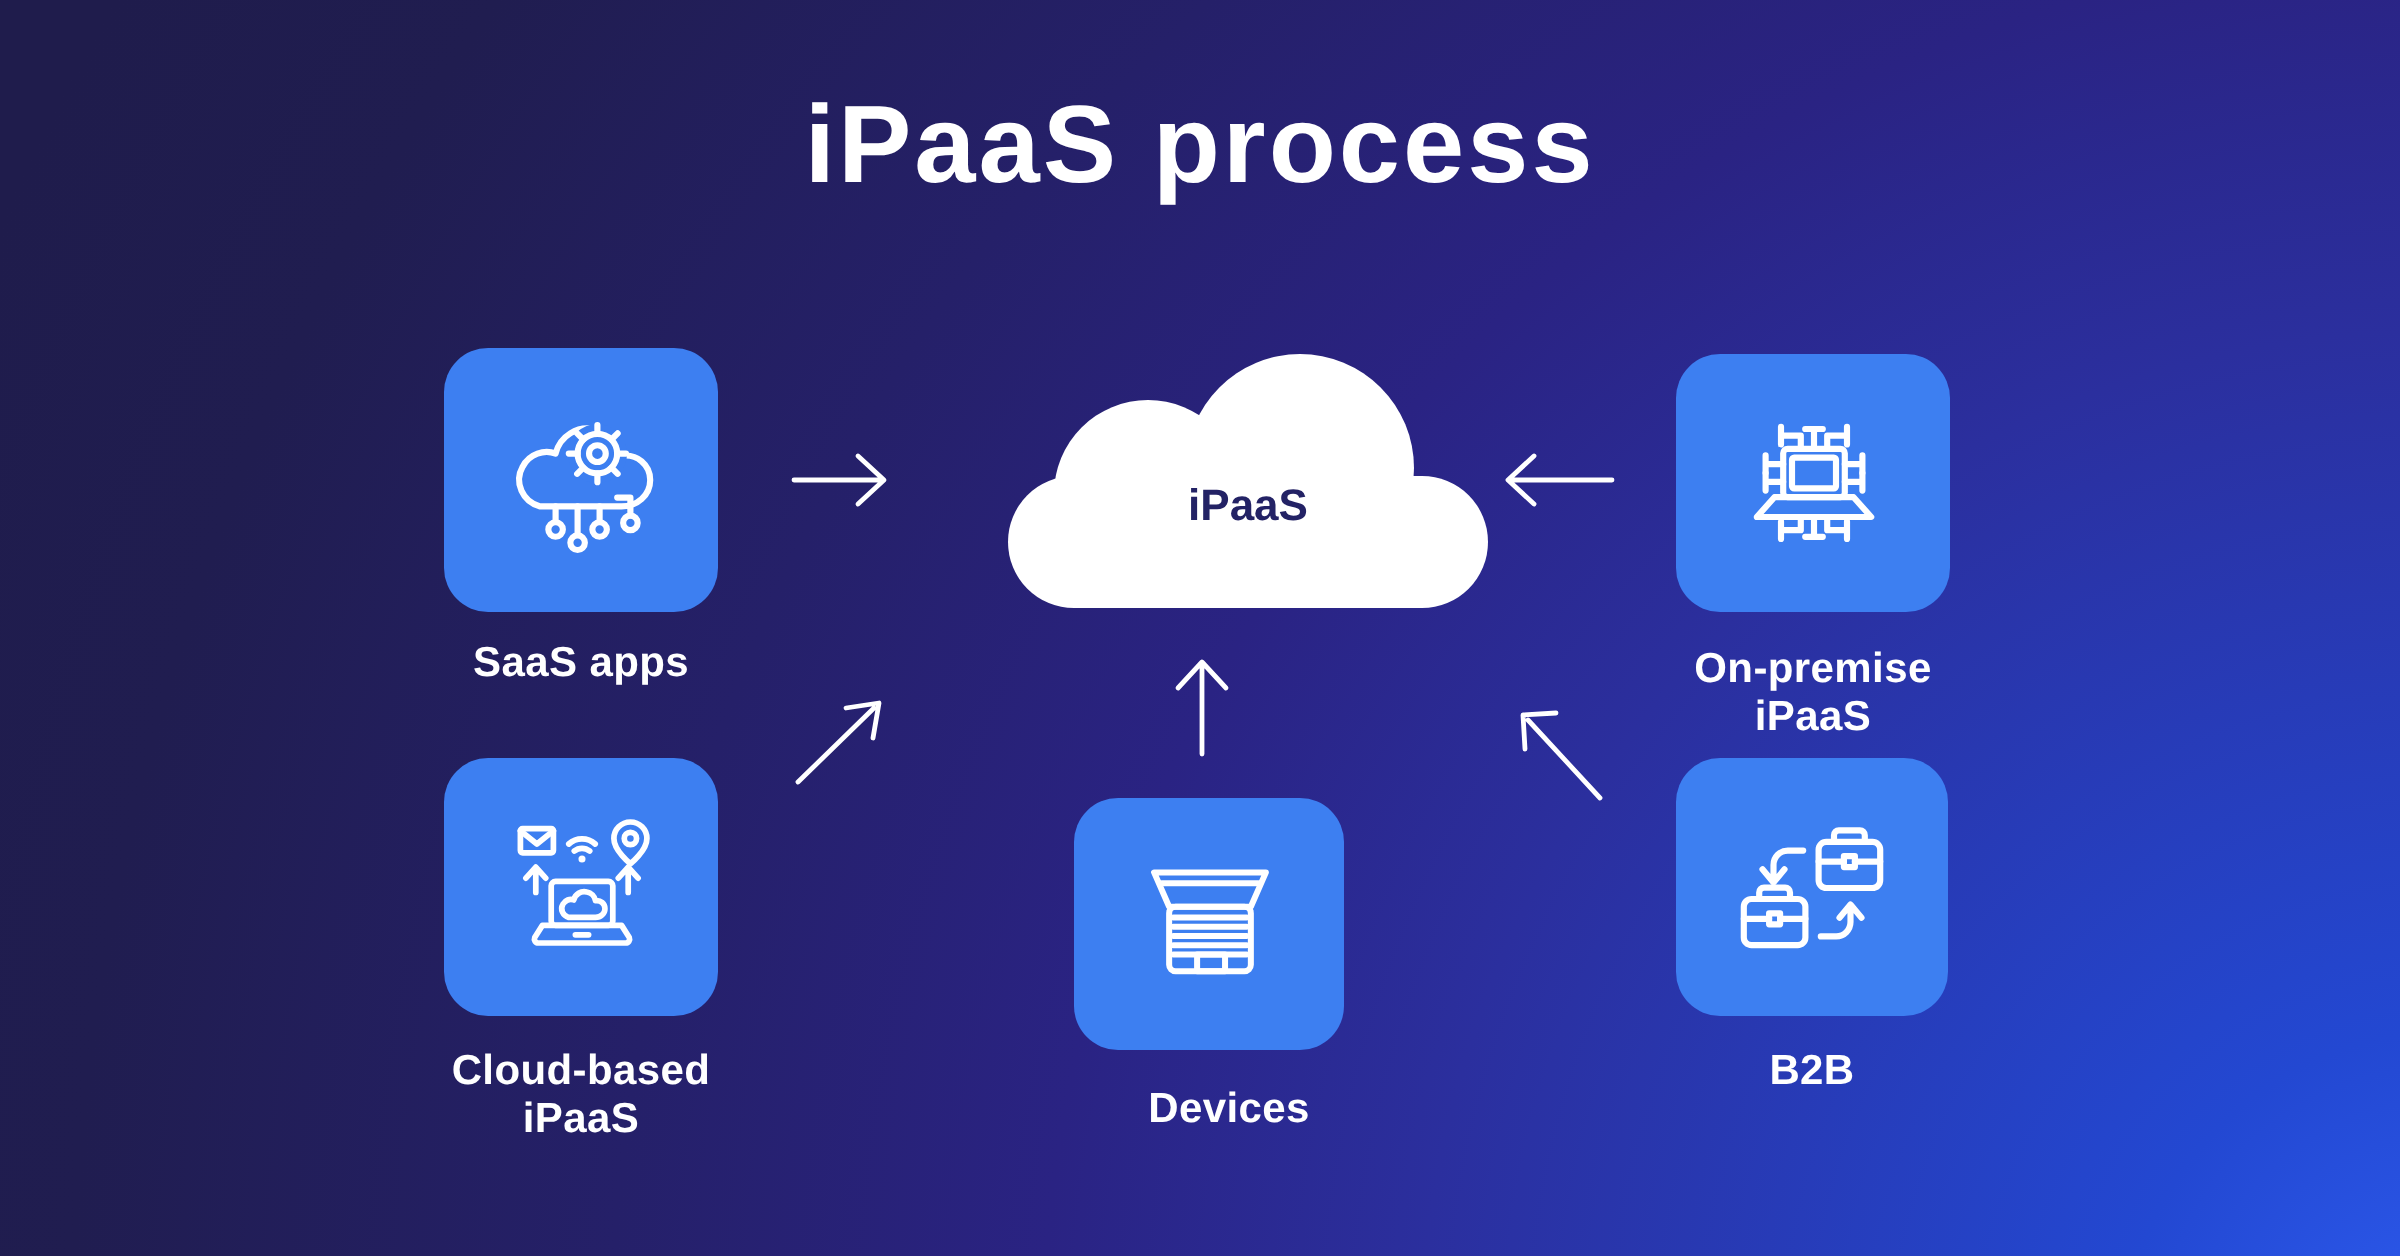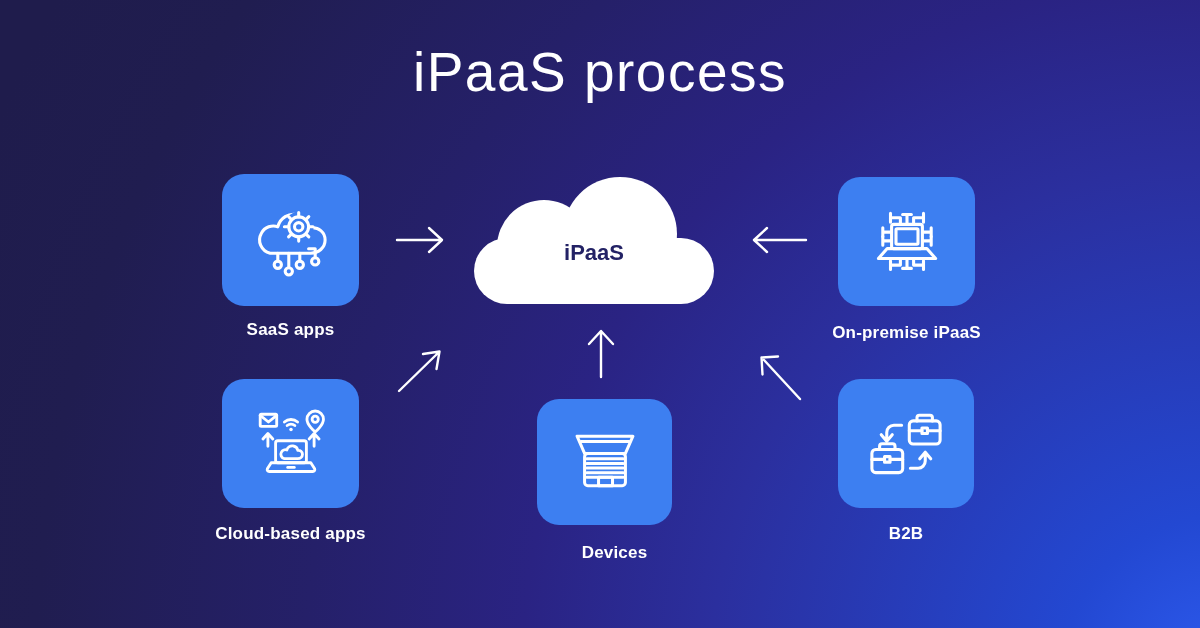--- a/index.html
+++ b/index.html
@@ -6,33 +6,33 @@
   .stage{
     position:relative;width:1200px;height:628px;overflow:hidden;
     background:
       radial-gradient(1350px 1350px at 102% 108%,
         #2d5bef 0%, #2348d2 12%, #2b2f9e 38%, #2a2383 52%,
         #252069 68%, #201d50 88%, #1f1c4c 100%);
     font-family:"Liberation Sans","DejaVu Sans",sans-serif;
   }
   .title{
     position:absolute;top:40px;left:0;width:100%;
-    text-align:center;color:#fff;font-size:55px;font-weight:400;
+    text-align:center;color:#fff;font-size:55px;font-weight:700;
     letter-spacing:1.5px;margin:0;
   }
   .node-box{
     position:absolute;background:#3d7ff1;border-radius:22px;
     display:flex;align-items:center;justify-content:center;
   }
   .node-label{
-    position:absolute;color:#fff;font-size:17px;font-weight:bold;
+    position:absolute;color:#fff;font-size:21px;font-weight:bold;
     text-align:center;letter-spacing:.2px;
   }
   .icon-svg{display:block;}
-  .cloud-wrap{position:absolute;left:474px;top:177px;}
+  .cloud-wrap{position:absolute;left:504px;top:177px;}
   .arrows-overlay{position:absolute;left:0;top:0;pointer-events:none;}
 </style>
 </head>
 <body>
 
 <div class="stage">
 
   <h1 class="title">iPaaS process</h1>
 
   <div class="node-box" style="left:222px;top:174px;width:137px;height:132px;">
@@ -82,21 +82,21 @@
       <path d="M62 10 a7.5 7.5 0 0 1 7.5 7.5 C69.5 23 62 29 62 29 C62 29 54.5 23 54.5 17.5 A7.5 7.5 0 0 1 62 10 Z"></path>
       <circle cx="62" cy="17.5" r="2.8"></circle>
       <path d="M19 42 V31.5 M14.5 35.5 L19 30.5 L23.5 35.5"></path>
       <path d="M61 42 V31.5 M56.5 35.5 L61 30.5 L65.5 35.5"></path>
       <rect x="26" y="37" width="28" height="20" rx="2"></rect>
       <path transform="translate(27,36.2) scale(0.33)" stroke-width="7.8" d="M21 52 C13 50 9 41 13 34 C16 28 23 26 28 28 C30 20 38 15 46 17 C52 18 57 23 58 29 C65 28 71 33 71 40 C71 47 65 52 58 52 Z"></path>
       <path d="M22 57 H58 L61.5 62.5 A1.8 1.8 0 0 1 59.8 65 H20.2 A1.8 1.8 0 0 1 18.5 62.5 Z"></path>
       <path d="M37 61.3 H43"></path>
     </svg>
   </div>
-  <div class="node-label" style="left:212px;top:524px;width:157px;">Cloud-based apps</div>
+  <div class="node-label" style="left:212px;top:524px;width:157px;">Cloud-based iPaaS</div>
 
   <div class="node-box" style="left:537px;top:399px;width:135px;height:126px;">
     <svg class="icon-svg" width="86" height="86" viewBox="0 0 80 80" fill="none" stroke="#fff" stroke-width="2.8" stroke-linecap="round" stroke-linejoin="round">
       <path d="M14 16 H66 L59 32 H21 Z"></path>
       <path d="M17.5 21 H62.5"></path>
       <rect x="21" y="32" width="38" height="30" rx="3"></rect>
       <path d="M23 37 H57 M23 41.3 H57 M23 45.6 H57 M23 49.9 H57 M23 54.2 H57"></path>
       <rect x="34" y="54.2" width="13" height="7.8"></rect>
     </svg>
   </div>

